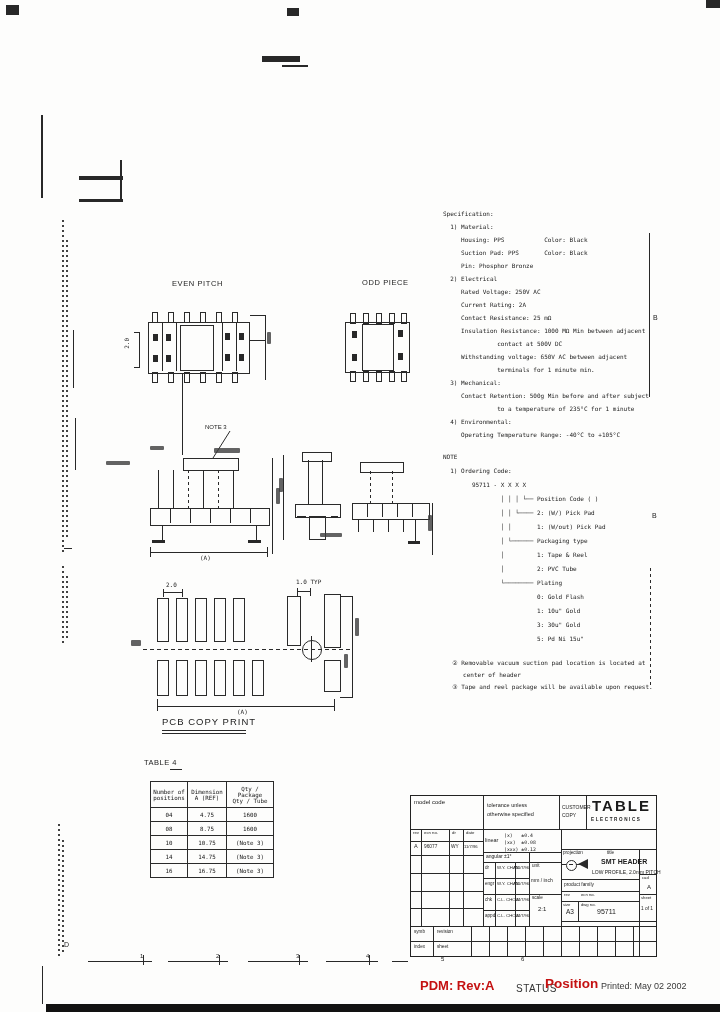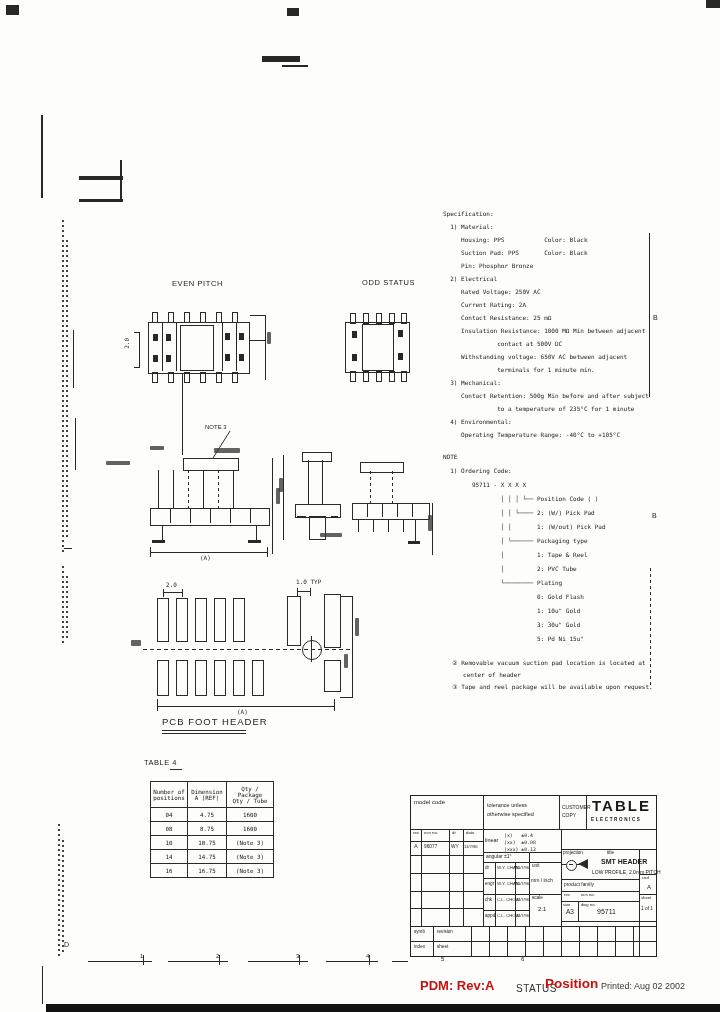--- a/index.html
+++ b/index.html
@@ -85,21 +85,21 @@
   <div class="ln" style="left:139px;top:332px;width:1px;height:36px"></div>
   <div class="ln" style="left:134px;top:332px;width:6px;height:1px"></div>
   <div class="ln" style="left:134px;top:367px;width:6px;height:1px"></div>
   <div class="txt vtext" style="left:124px;top:338px;font-size:6px">2.0</div>
   <div class="ln" style="left:250px;top:315px;width:16px;height:1px"></div>
   <div class="ln" style="left:265px;top:315px;width:1px;height:65px"></div>
   <div class="ln" style="left:250px;top:340px;width:16px;height:1px"></div>
   <div class="smudge" style="left:267px;top:332px;width:4px;height:12px"></div>
   <div class="ln" style="left:182px;top:373px;width:1px;height:82px"></div>
 
-  <div class="txt sans" style="left:362px;top:279px;font-size:7.5px;letter-spacing:.6px">ODD STATUS</div>
+  <div class="txt sans" style="left:362px;top:279px;font-size:7.5px;letter-spacing:.6px">ODD PIECE</div>
   <div class="box" style="left:350px;top:313px;width:4px;height:9px"></div>
   <div class="box" style="left:363px;top:313px;width:4px;height:9px"></div>
   <div class="box" style="left:376px;top:313px;width:4px;height:9px"></div>
   <div class="box" style="left:389px;top:313px;width:4px;height:9px"></div>
   <div class="box" style="left:401px;top:313px;width:4px;height:9px"></div>
   <div class="box" style="left:345px;top:322px;width:63px;height:49px"></div>
   <div class="box" style="left:362px;top:324px;width:30px;height:45px"></div>
   <div class="fill" style="left:352px;top:331px;width:5px;height:7px"></div>
   <div class="fill" style="left:352px;top:354px;width:5px;height:7px"></div>
   <div class="fill" style="left:398px;top:330px;width:5px;height:7px"></div>
@@ -197,21 +197,21 @@
   <div class="ln" style="left:352px;top:596px;width:1px;height:102px"></div>
   <div class="ln" style="left:340px;top:596px;width:12px;height:1px"></div>
   <div class="ln" style="left:340px;top:697px;width:12px;height:1px"></div>
   <div class="smudge" style="left:355px;top:618px;width:4px;height:18px"></div>
   <div class="smudge" style="left:344px;top:654px;width:4px;height:14px"></div>
   <div class="ln" style="left:157px;top:706px;width:178px;height:1px"></div>
   <div class="ln" style="left:157px;top:699px;width:1px;height:12px"></div>
   <div class="ln" style="left:334px;top:699px;width:1px;height:12px"></div>
   <div class="txt" style="left:237px;top:709px;font-size:6px">(A)</div>
   <div class="smudge" style="left:131px;top:640px;width:10px;height:6px"></div>
-  <div class="txt sans" style="left:162px;top:717px;font-size:9.5px;letter-spacing:1px">PCB FOOT HEADER</div>
+  <div class="txt sans" style="left:162px;top:717px;font-size:9.5px;letter-spacing:1px">PCB COPY PRINT</div>
   <div class="ln" style="left:162px;top:730px;width:84px;height:1px"></div>
   <div class="ln" style="left:162px;top:733px;width:84px;height:1px"></div>
 
   <div class="txt" style="left:443px;top:207px;font-size:6px;line-height:13px">Specification:
   1) Material:
      Housing: PPS           Color: Black
      Suction Pad: PPS       Color: Black
      Pin: Phosphor Bronze
   2) Electrical
      Rated Voltage: 250V AC
@@ -408,16 +408,16 @@
   <div class="txt sans" style="left:140px;top:953px;font-size:6px">1</div>
   <div class="txt sans" style="left:216px;top:953px;font-size:6px">2</div>
   <div class="txt sans" style="left:296px;top:953px;font-size:6px">3</div>
   <div class="txt sans" style="left:366px;top:953px;font-size:6px">4</div>
   <div class="txt sans" style="left:441px;top:956px;font-size:6px">5</div>
   <div class="txt sans" style="left:521px;top:956px;font-size:6px">6</div>
 
   <div class="txt sans red" style="left:420px;top:979px;font-size:13px;font-weight:bold">PDM: Rev:A</div>
   <div class="txt sans" style="left:516px;top:984px;font-size:10px;color:#333;letter-spacing:.5px">STATUS</div>
   <div class="txt sans red" style="left:545px;top:977px;font-size:13.5px;font-weight:bold">Position</div>
-  <div class="txt sans" style="left:601px;top:982px;font-size:9px;color:#3a3a3a">Printed: Aug 02 2002</div>
+  <div class="txt sans" style="left:601px;top:982px;font-size:9px;color:#3a3a3a">Printed: May 02 2002</div>
   <div class="fill" style="left:46px;top:1004px;width:674px;height:8px;background:#121212"></div>
 
 </div>
 
 </body></html>

